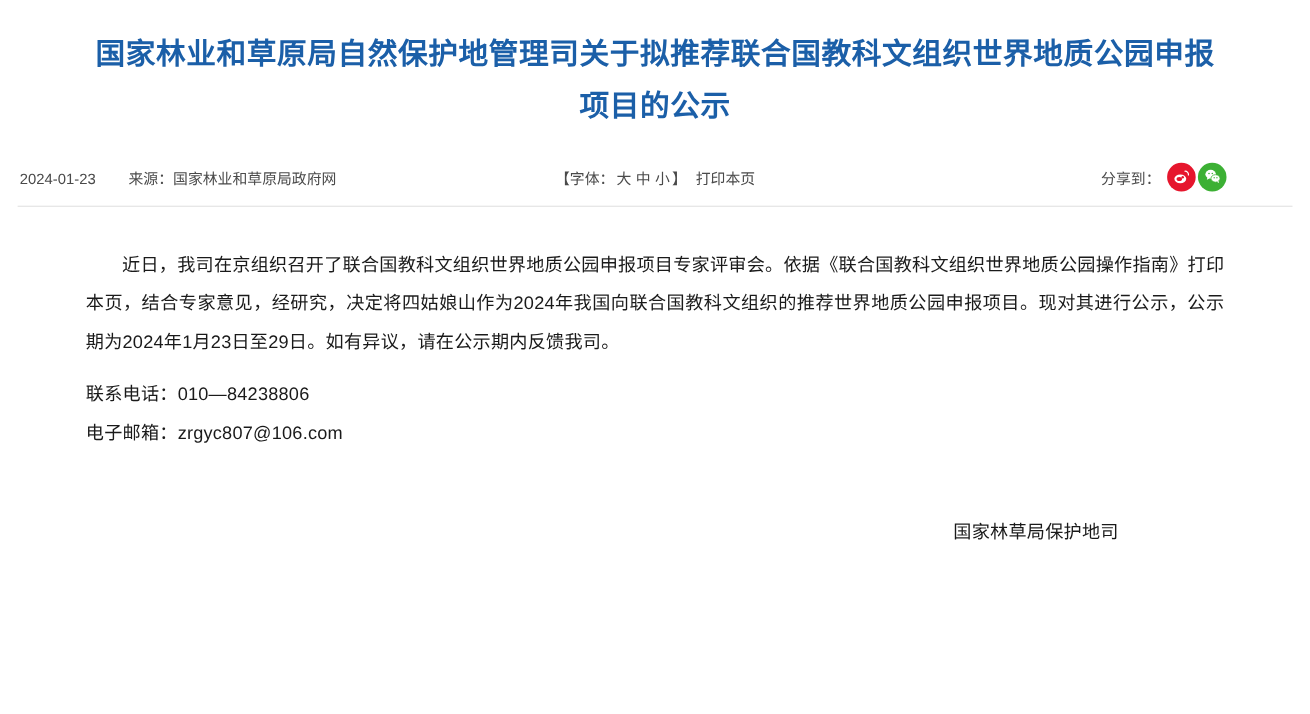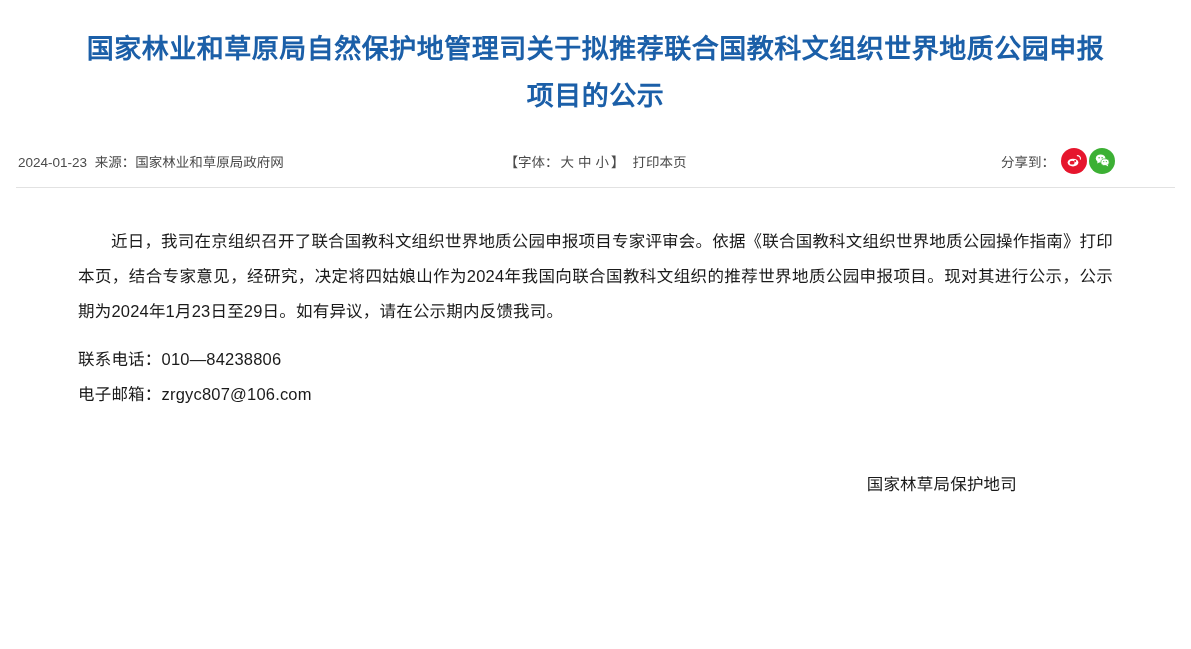--- a/index.html
+++ b/index.html
@@ -38,21 +38,21 @@
     border-bottom: 1px solid #e2e2e2;
     display: flex;
     align-items: center;
   }
   .meta-left {
     font-size: 13.5px;
     color: #4a4a4a;
     white-space: nowrap;
     padding-left: 2px;
   }
-  .meta-left .meta-date { margin-right: 4px; }
+  .meta-left .meta-date { margin-right: 26px; }
   .meta-center {
     position: absolute;
     left: 50%;
     transform: translateX(-50%);
     font-size: 13.5px;
     color: #4a4a4a;
     white-space: nowrap;
     display: flex;
     align-items: center;
     gap: 8px;

